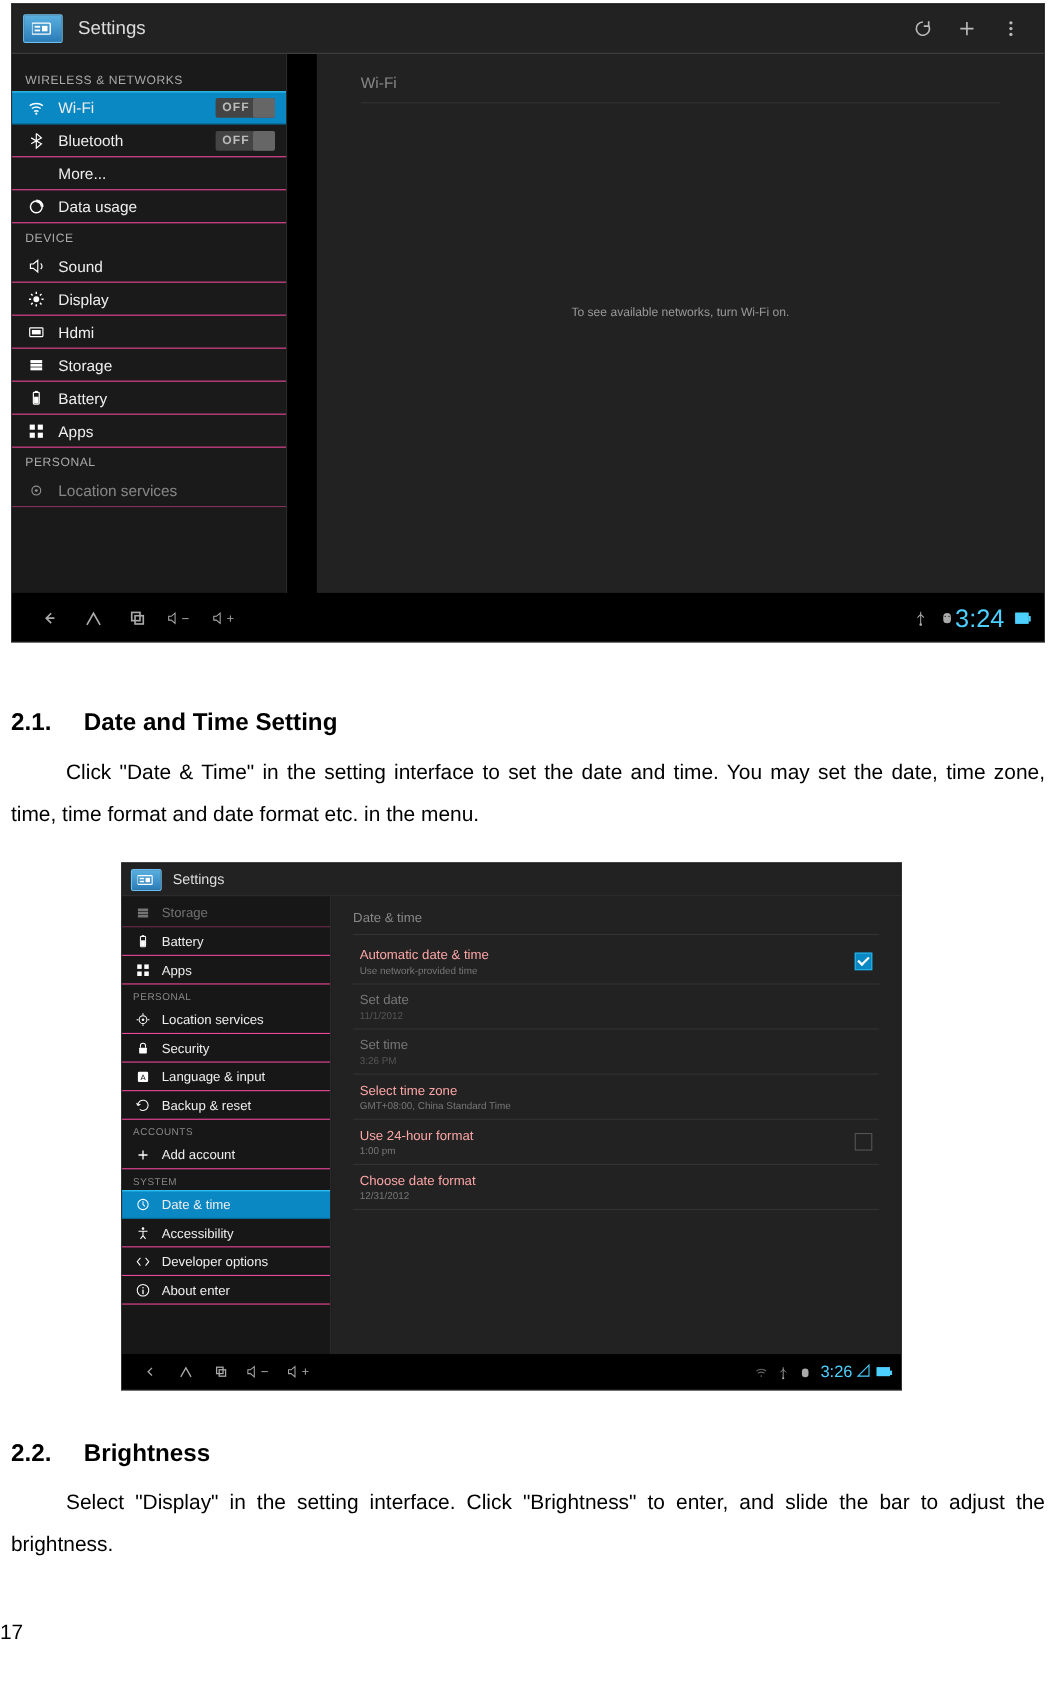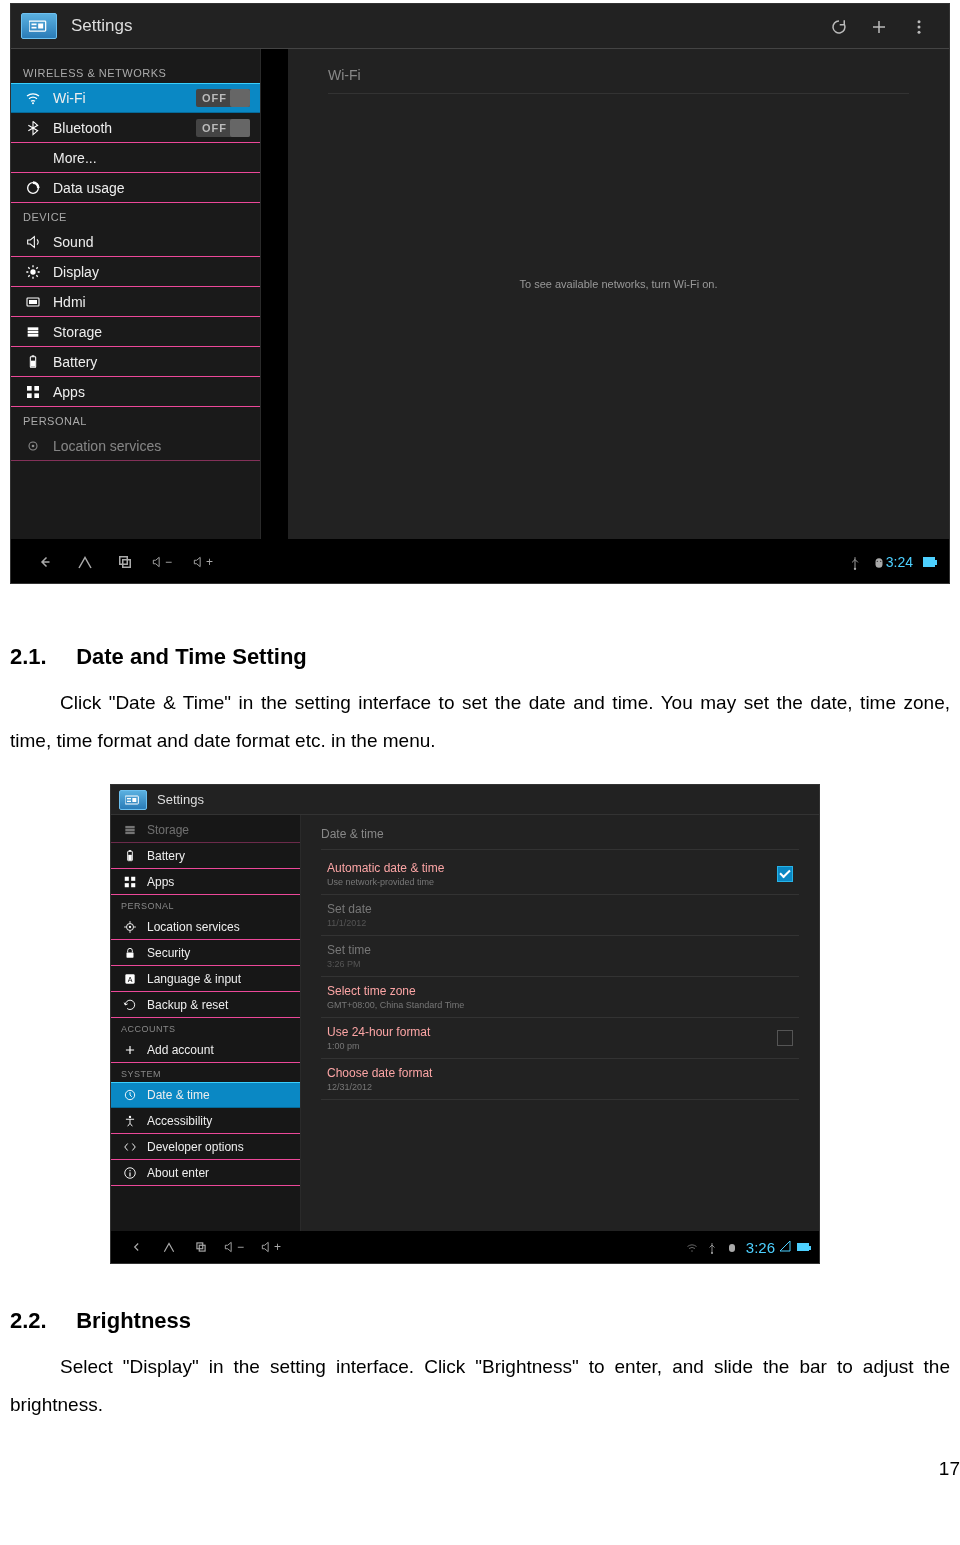--- a/index.html
+++ b/index.html
@@ -120,35 +120,35 @@
     background: #000;
     display: flex;
     align-items: center;
     padding: 0 14px;
   }
   .nb-btn { width: 40px; text-align:center; color:#aaa; }
   .nb-btn svg { width: 18px; height: 18px; vertical-align:middle; }
   .nb-vol { color:#aaa; font-size:12px; margin-left:6px; display:inline-flex; align-items:center; }
   .nb-vol svg { width:14px; height:14px; }
   .nb-spacer { flex:1; }
-  .clock1 { color:#4dd0ff; font-size:14px; }
+  .clock1 { color:#4dd0ff; font-size:23px; }
   .nb-stat svg { width:14px; height:14px; margin-left:10px; vertical-align:middle; }
 
   
   .doc-text { padding: 34px 10px 10px 10px; }
   .sect-title { font-size: 22px; font-weight: bold; margin: 26px 0 14px 0; }
   .sect-title .num { display:inline-block; width:60px; }
   .para {
     font-size: 19px;
     line-height: 2.0;
     text-align: justify;
     margin: 6px 0;
   }
   .para.indent { text-indent: 50px; }
-  .page-num { text-align:right; font-size:19px; margin-top: 18px; padding-left: 48px; }
+  .page-num { text-align:left; font-size:19px; margin-top: 34px; }
 
   
   .s2 { width: 710px; height: 480px; margin: 8px 0 8px 110px; font-size: 12px; }
   .s2-topbar {
     height: 30px; background: #222;
     display:flex; align-items:center; padding:0 8px;
     border-bottom:1px solid #333;
   }
   .s2-appicon {
     width: 28px; height: 20px;

